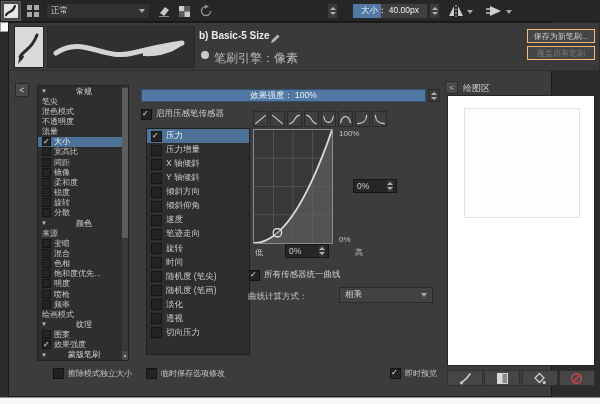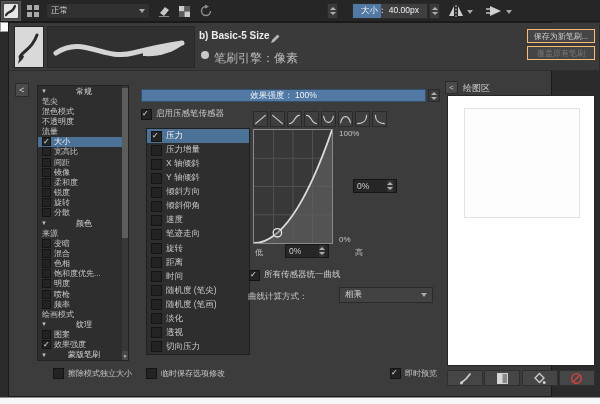--- a/index.html
+++ b/index.html
@@ -403,24 +403,20 @@
         <div class="sen-row">
           <span class="cb"></span>
           <span>笔迹走向</span>
         </div>
         <div class="sen-row">
           <span class="cb"></span>
           <span>旋转</span>
         </div>
         <div class="sen-row">
           <span class="cb"></span>
-          <span>距离</span>
-        </div>
-        <div class="sen-row">
-          <span class="cb"></span>
           <span>时间</span>
         </div>
         <div class="sen-row">
           <span class="cb"></span>
           <span>随机度 (笔尖)</span>
         </div>
         <div class="sen-row">
           <span class="cb"></span>
           <span>随机度 (笔画)</span>
         </div>

